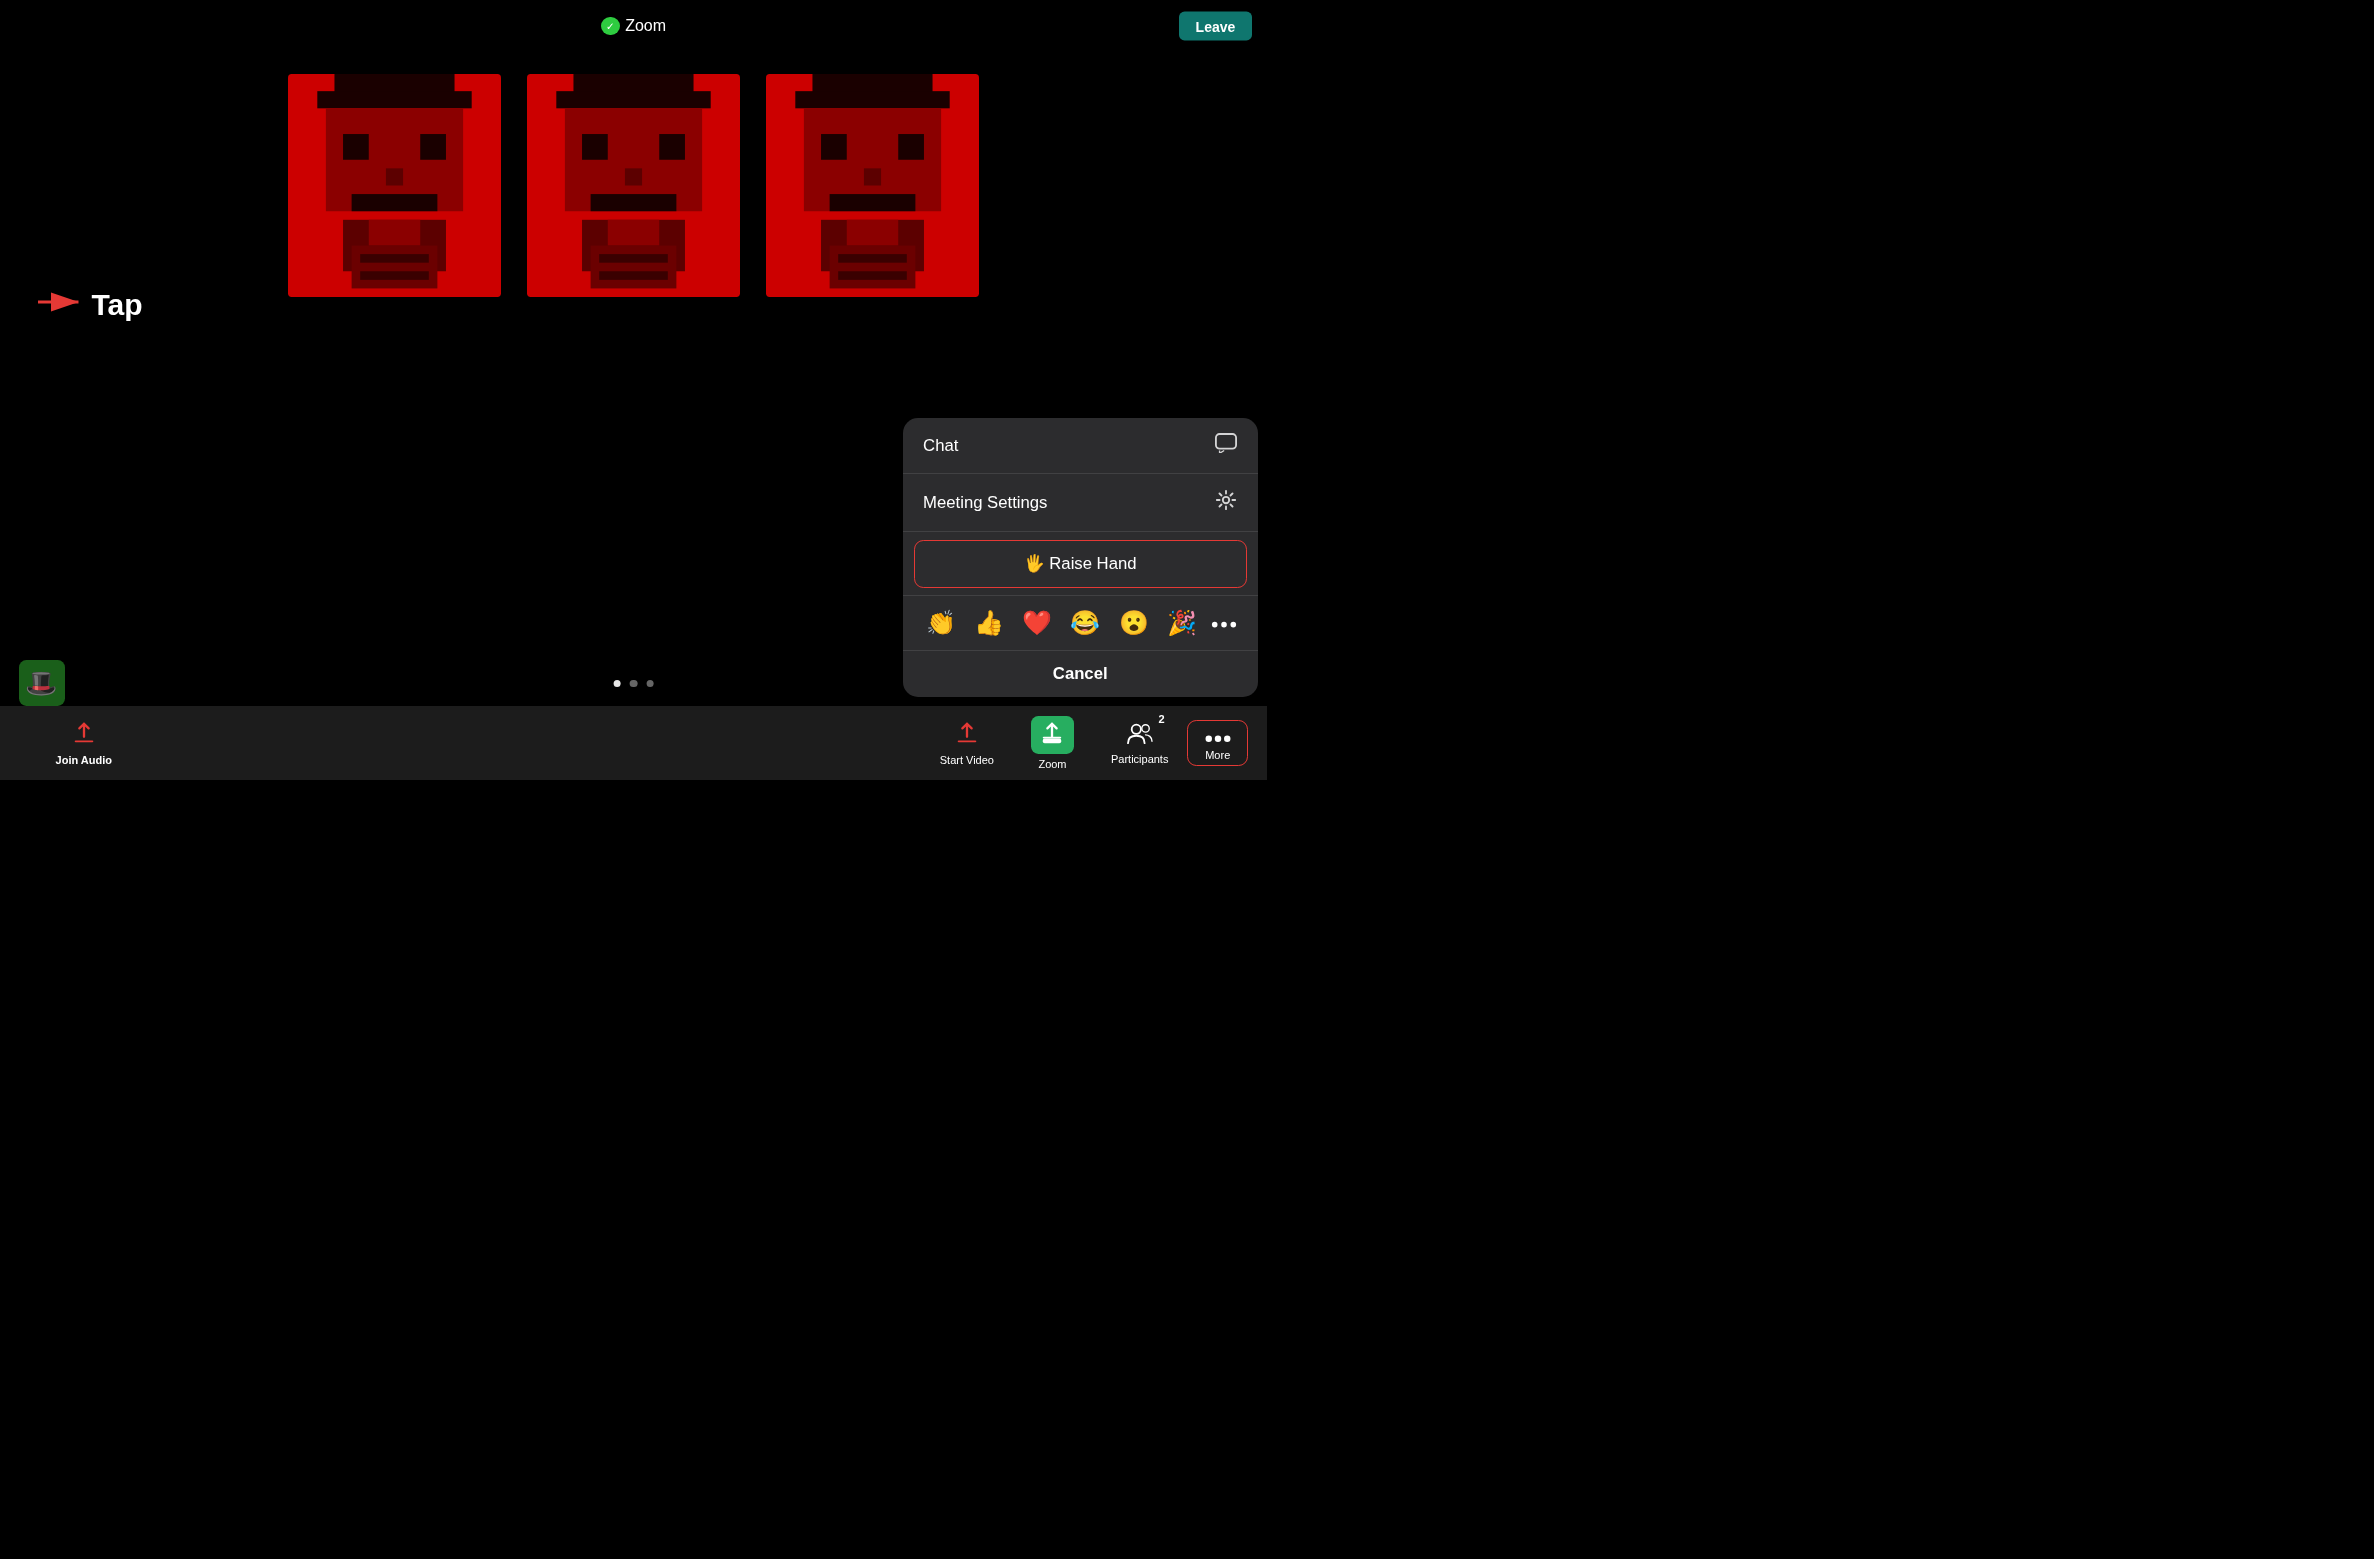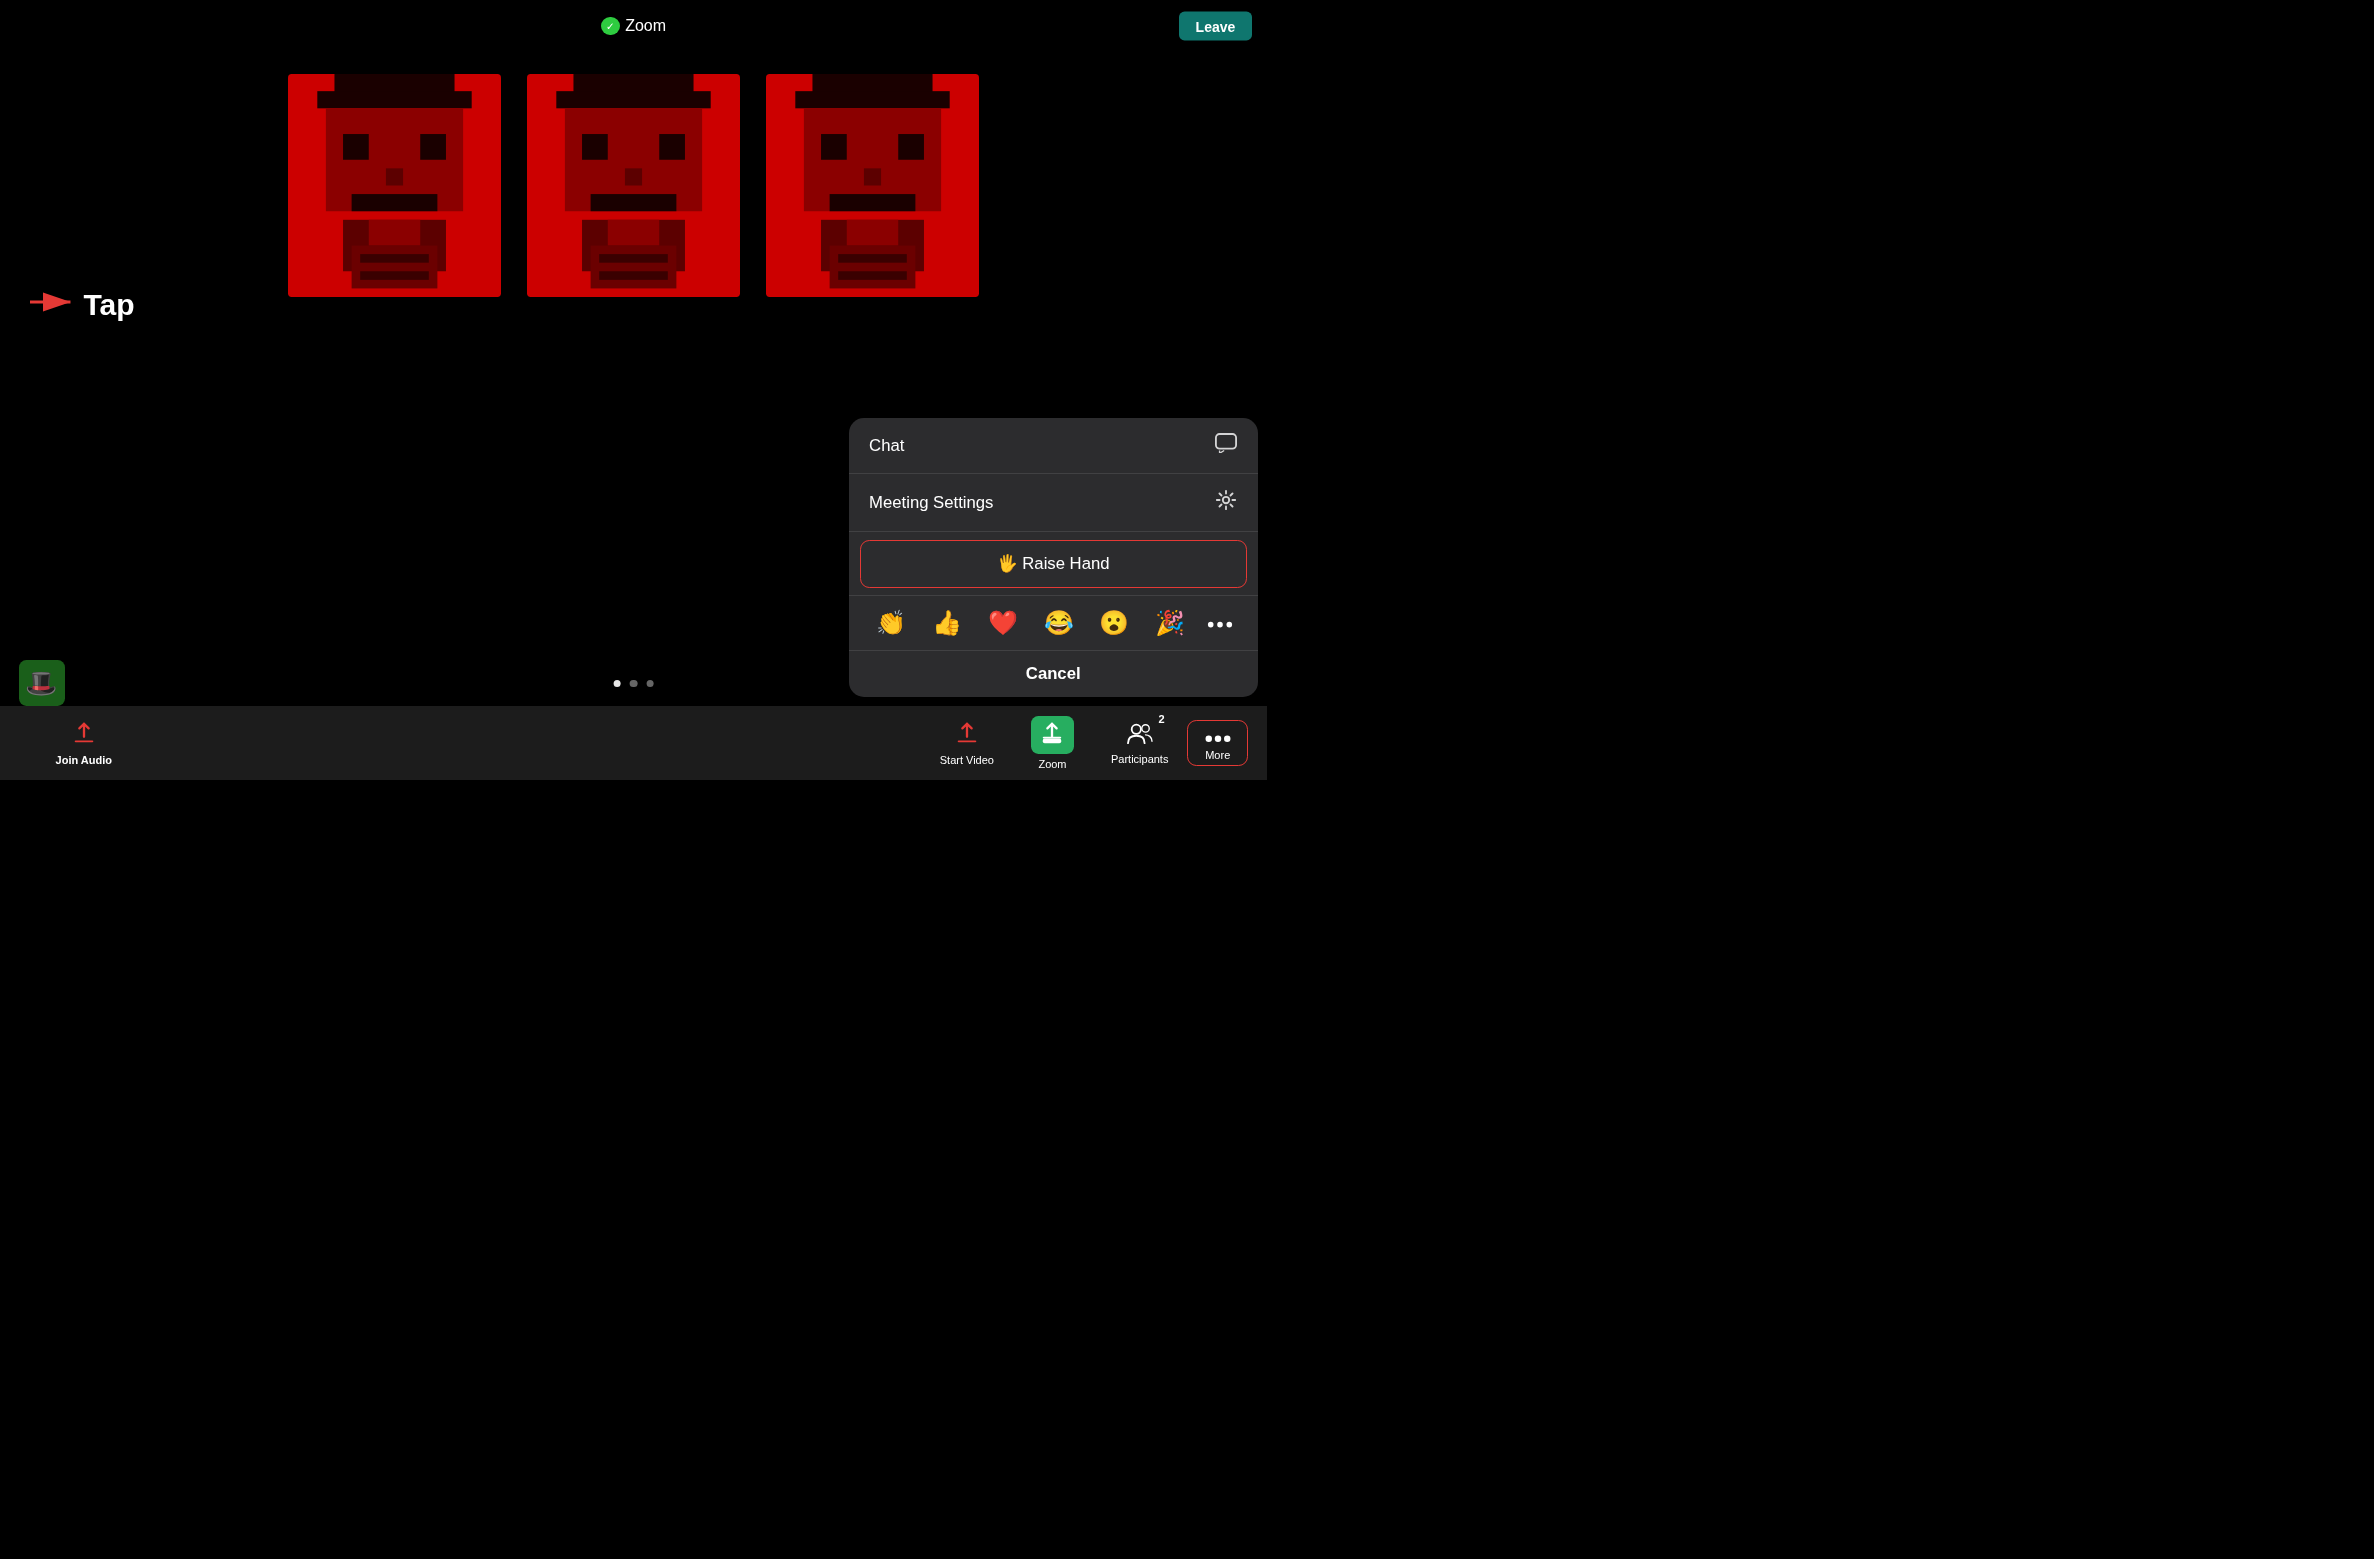--- a/index.html
+++ b/index.html
@@ -100,21 +100,21 @@
     
     .pixel-svg {
       width: 100%;
       height: 100%;
       image-rendering: pixelated;
     }
 
     
     #tap-label {
       position: absolute;
-      left: 30px;
+      left: 38px;
       top: 288px;
       display: flex;
       align-items: center;
       gap: 7.4px;
     }
 
     #tap-arrow {
       color: #e53935;
       font-size: 26px;
     }
@@ -214,21 +214,21 @@
       color: #fff;
       font-size: 11px;
       font-weight: 600;
     }
 
     
     #more-menu {
       position: absolute;
       bottom: 83px;
       right: 9.3px;
-      width: 409px;
+      width: 355px;
       background: #2c2c2e;
       border-radius: 15px;
       overflow: hidden;
       z-index: 100;
     }
 
     .menu-item {
       display: flex;
       align-items: center;
       justify-content: space-between;

